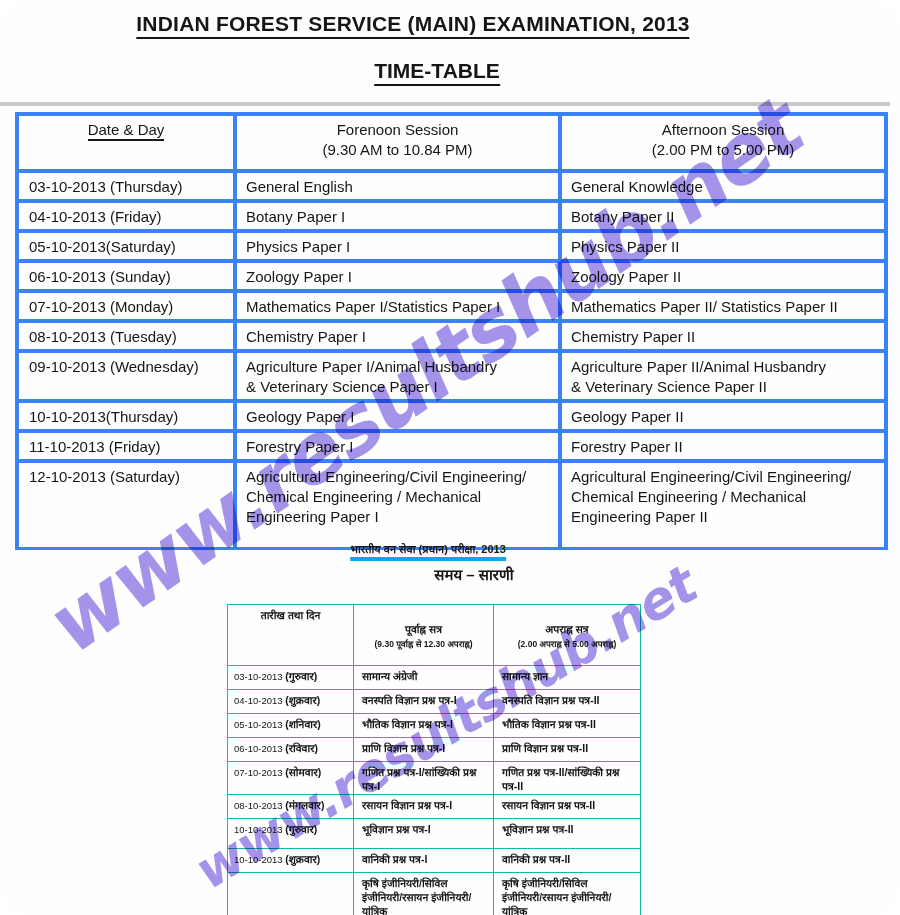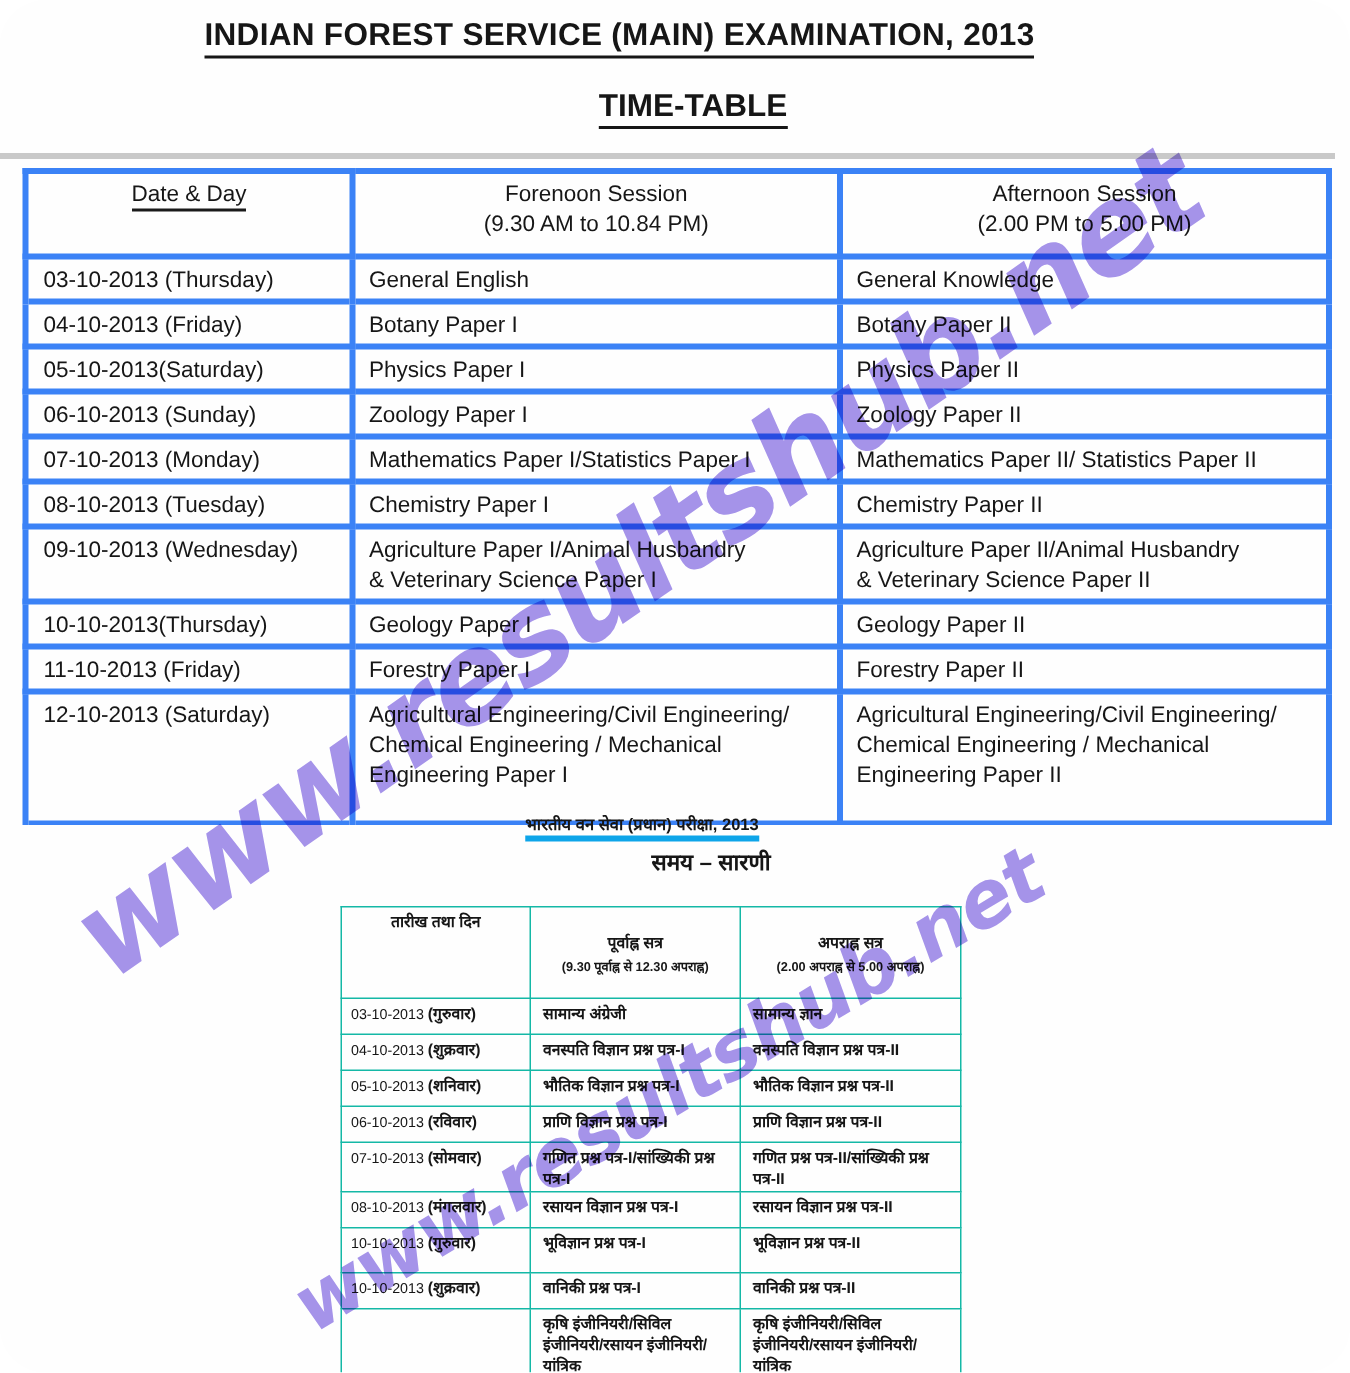--- a/index.html
+++ b/index.html
@@ -10,21 +10,21 @@
 
   
   .doc-title{
     position:absolute;top:12px;left:413px;transform:translateX(-50%);
     font-size:21px;font-weight:700;white-space:nowrap;
     border-bottom:2px solid #161616;padding-bottom:1px;letter-spacing:.2px;
   }
   .doc-subtitle{
     position:absolute;top:59px;left:437px;transform:translateX(-50%);
     font-size:21px;font-weight:700;white-space:nowrap;
-    border-bottom:2px solid #161616;padding-bottom:1px;margin-left:25px;
+    border-bottom:2px solid #161616;padding-bottom:1px;
   }
   .gray-rule{position:absolute;top:102px;left:0;width:890px;height:4px;background:#c9c9c9;}
 
   
   .en-table{
     position:absolute;top:112px;left:15px;width:869px;
     border-collapse:collapse;table-layout:fixed;
     font-size:15px;line-height:20px;
   }
   .en-table th,.en-table td{

